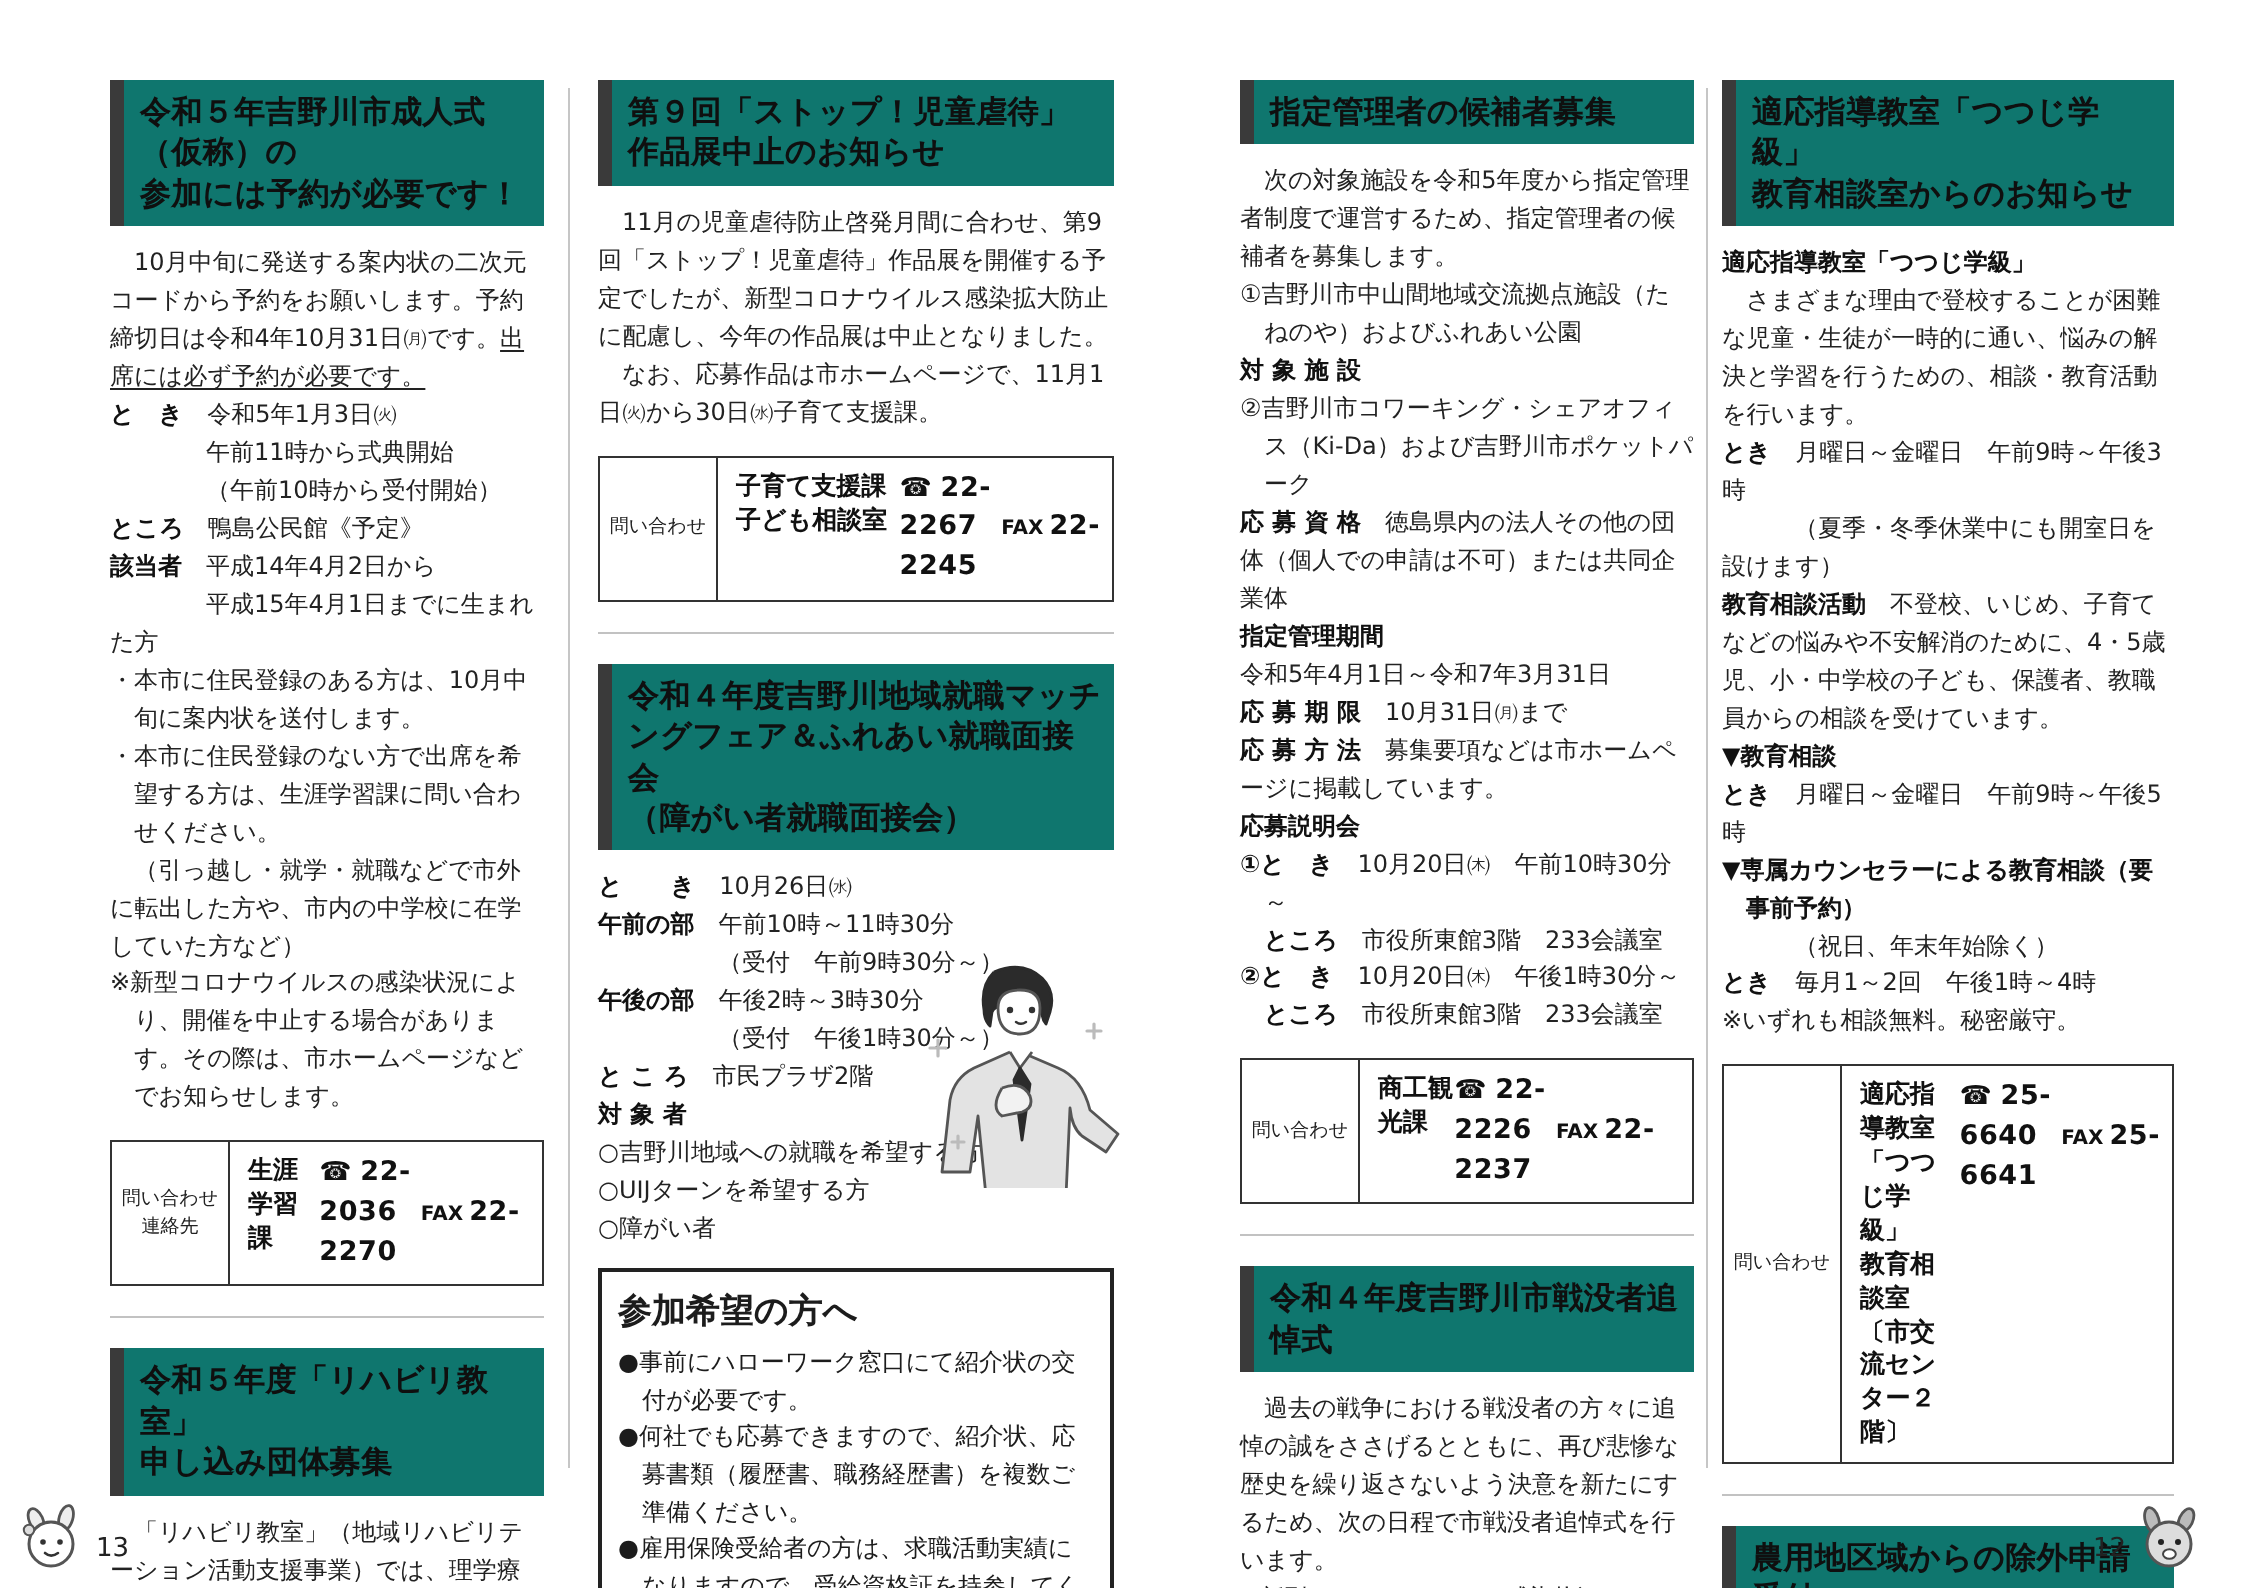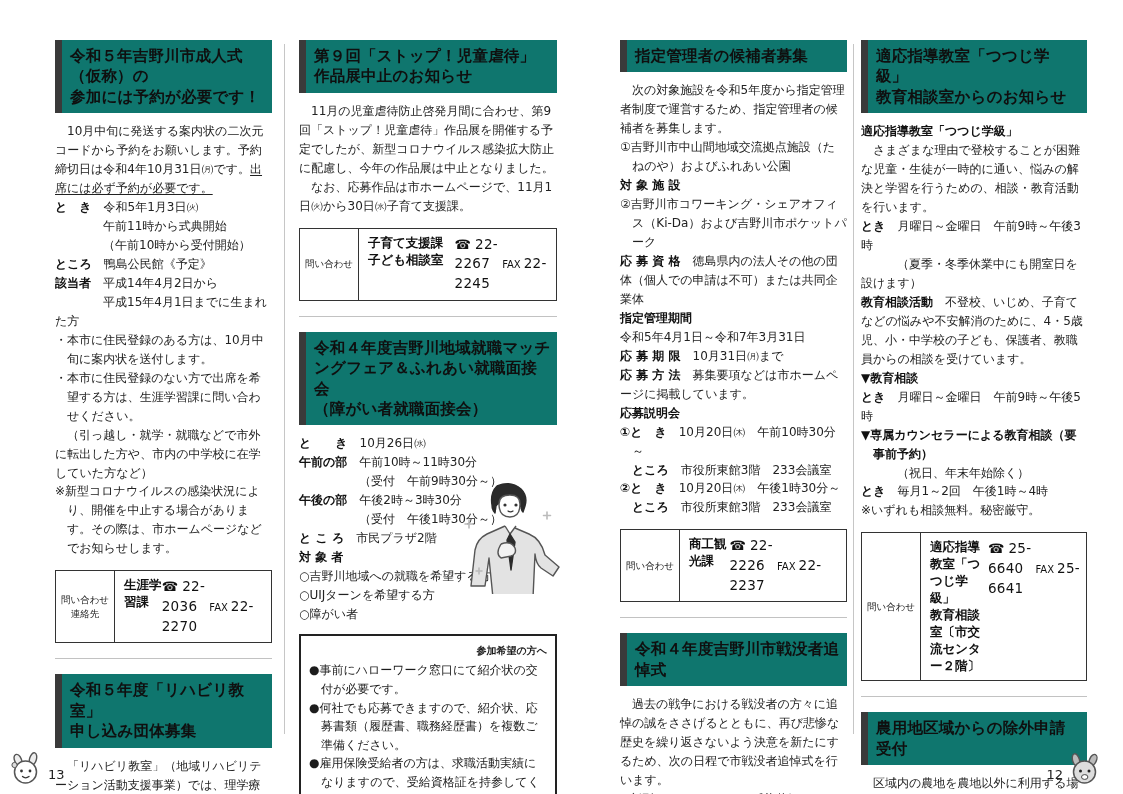--- a/index.html
+++ b/index.html
@@ -33,26 +33,26 @@
     display:flex;align-items:stretch;border:1.5px solid #333;background:#fff;
     margin-top:12px;
   }
   .c-tag{
     flex:0 0 54px;display:flex;flex-direction:column;justify-content:center;
     align-items:center;font-size:9.5px;line-height:1.5;color:#222;
     border-right:1px solid #333;padding:4px 2px;text-align:center;
   }
   .c-main{flex:1;padding:6px 6px 6px 9px;display:flex;flex-direction:row;justify-content:center;}
   .c-name{font-weight:bold;font-size:12.5px;line-height:1.35;white-space:pre-line;color:#111;}
-  .c-phone{font-weight:normal;font-size:13.5px;line-height:1.45;color:#111;letter-spacing:.3px;}
+  .c-phone{font-weight:bold;font-size:13.5px;line-height:1.45;color:#111;letter-spacing:.3px;}
   .c-phone .tel-glyph{font-size:13px;margin-right:4px;}
   .c-phone .fax-label{font-size:10px;margin:0 3px 0 12px;letter-spacing:0;}
 
   .info-box{border:2px solid #222;padding:7px 8px;margin-top:10px;font-size:12px;line-height:1.55;}
-  .ib-title{text-align:right;font-weight:bold;margin-bottom:3px;font-size:10px;}
+  .ib-title{text-align:left;font-weight:bold;margin-bottom:3px;font-size:17px;}
   .ib-item{padding-left:1em;text-indent:-1em;white-space:pre-wrap;word-break:break-all;}
 
   .article{position:relative;}
   .illus-businessman{position:absolute;right:-4px;top:150px;width:102px;height:112px;}
 
   .page-footer{position:absolute;bottom:8px;font-size:13px;color:#222;display:flex;align-items:flex-end;gap:4px;}
   #footer-left{left:8px;}
   #footer-right{right:20px;flex-direction:row-reverse;}
   .mascot{width:36px;height:34px;}
   .pagenum{padding-bottom:4px;font-weight:400;}

